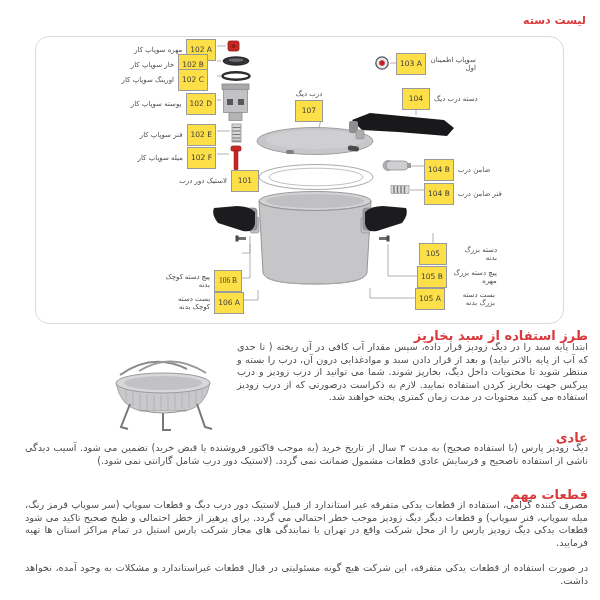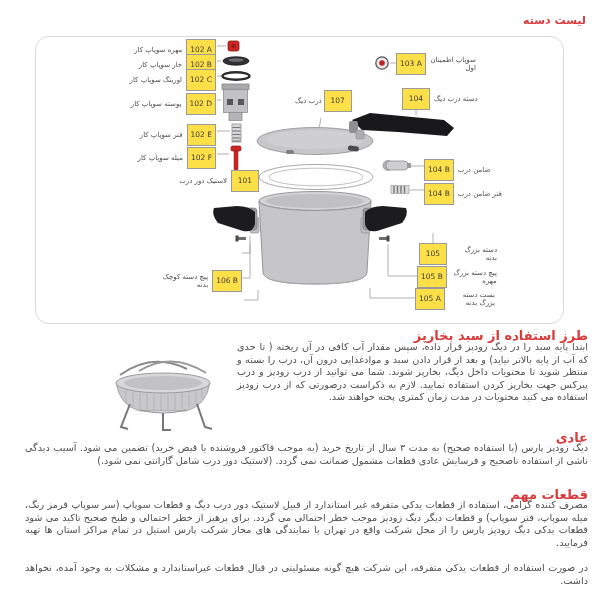--- a/index.html
+++ b/index.html
@@ -6,21 +6,21 @@
   body{width:600px;height:600px;background:#ffffff;font-family:"DejaVu Sans",sans-serif;position:relative;overflow:hidden;}
   .page{position:absolute;inset:0;width:600px;height:600px;}
   .title{position:absolute;top:14px;right:14px;color:#d93a3c;font-weight:bold;font-size:11px;direction:rtl;}
   .diagram-border{position:absolute;left:35px;top:36px;width:527px;height:286px;border:1px solid #dadada;border-radius:14px;}
   svg.overlay{position:absolute;left:0;top:0;z-index:1;}
   .lbl{position:absolute;display:flex;align-items:center;gap:4px;z-index:2;}
   .lbl .txt{font-size:7px;color:#4c4c4e;direction:rtl;text-align:right;white-space:nowrap;line-height:8.5px;}
   .lbl .txt.tl{white-space:normal;width:46px;}
   .code{border:1px solid #9a9a9c;background:#fde047;color:#3b3b3d;font-size:7.5px;line-height:10px;padding:5px 3px;min-width:20px;text-align:center;direction:ltr;white-space:nowrap;}
   .lbl.row-l{justify-content:flex-end;}
-  .center-lbl{position:absolute;z-index:2;display:flex;flex-direction:row;align-items:center;gap:2px;}
+  .center-lbl{position:absolute;z-index:2;display:flex;flex-direction:column;align-items:center;gap:2px;}
   .heading{position:absolute;right:12px;color:#d93a3c;font-weight:bold;font-size:13px;direction:rtl;z-index:2;}
   .body-text{position:absolute;color:#4d4d4f;font-size:9.7px;line-height:12.6px;direction:rtl;text-align:justify;text-align-last:right;margin:0;z-index:2;}
 </style>
 </head>
 <body>
 
 <div class="page">
 
   <div class="title">لیست دسته</div>
   <div class="diagram-border"></div>
@@ -179,47 +179,51 @@
         <path d="M163,413 L163,430 L171,430"></path>
         <path d="M197,404 L205,427 L212,429"></path>
       </g>
     </g>
   </svg>
 
   <div class="lbl row-l" style="left:40px;top:39px;width:176px;">
     <span class="txt">مهره سوپاپ کار</span>
     <span class="code">102 A</span>
   </div>
-  <div class="lbl row-l" style="left:40px;top:54px;width:176px;">
+  <div class="lbl row-l" style="left:32px;top:54px;width:176px;">
     <span class="txt">خار سوپاپ کار</span>
     <span class="code">102 B</span>
   </div>
-  <div class="lbl row-l" style="left:40px;top:69px;width:176px;">
+  <div class="lbl row-l" style="left:32px;top:69px;width:176px;">
     <span class="txt">اورینگ سوپاپ کار</span>
     <span class="code">102 C</span>
   </div>
   <div class="lbl row-l" style="left:40px;top:93px;width:176px;">
     <span class="txt">پوسته سوپاپ کار</span>
     <span class="code">102 D</span>
   </div>
   <div class="lbl row-l" style="left:40px;top:124px;width:176px;">
     <span class="txt">فنر سوپاپ کار</span>
     <span class="code">102 E</span>
   </div>
   <div class="lbl row-l" style="left:40px;top:147px;width:176px;">
     <span class="txt">میله سوپاپ کار</span>
     <span class="code">102 F</span>
   </div>
   <div class="lbl row-l" style="left:150px;top:170px;width:109px;">
     <span class="txt">لاستیک دور درب</span>
     <span class="code">101</span>
   </div>
-  <div class="lbl row-l" style="left:152px;top:270px;width:90px;">
+  <div class="lbl row-l" style="left:152px;top:270px;width:90px;font-family:Liberation Serif, serif;">
     <span class="txt tl">پیچ دسته کوچک بدنه</span>
     <span class="code">106 B</span>
+  </div>
+  <div class="lbl row-l" style="left:152px;top:292px;width:92px;">
+    <span class="txt tl">بست دسته کوچک بدنه</span>
+    <span class="code">106 A</span>
   </div>
 
   <div class="center-lbl" style="left:295px;top:90px;">
     <span class="txt" style="font-size:7px;color:#4c4c4e;direction:rtl;">درب دیگ</span>
     <span class="code">107</span>
   </div>
 
   <div class="lbl" style="left:396px;top:53px;">
     <span class="code">103 A</span>
     <span class="txt tl">سوپاپ اطمینان اول</span>

